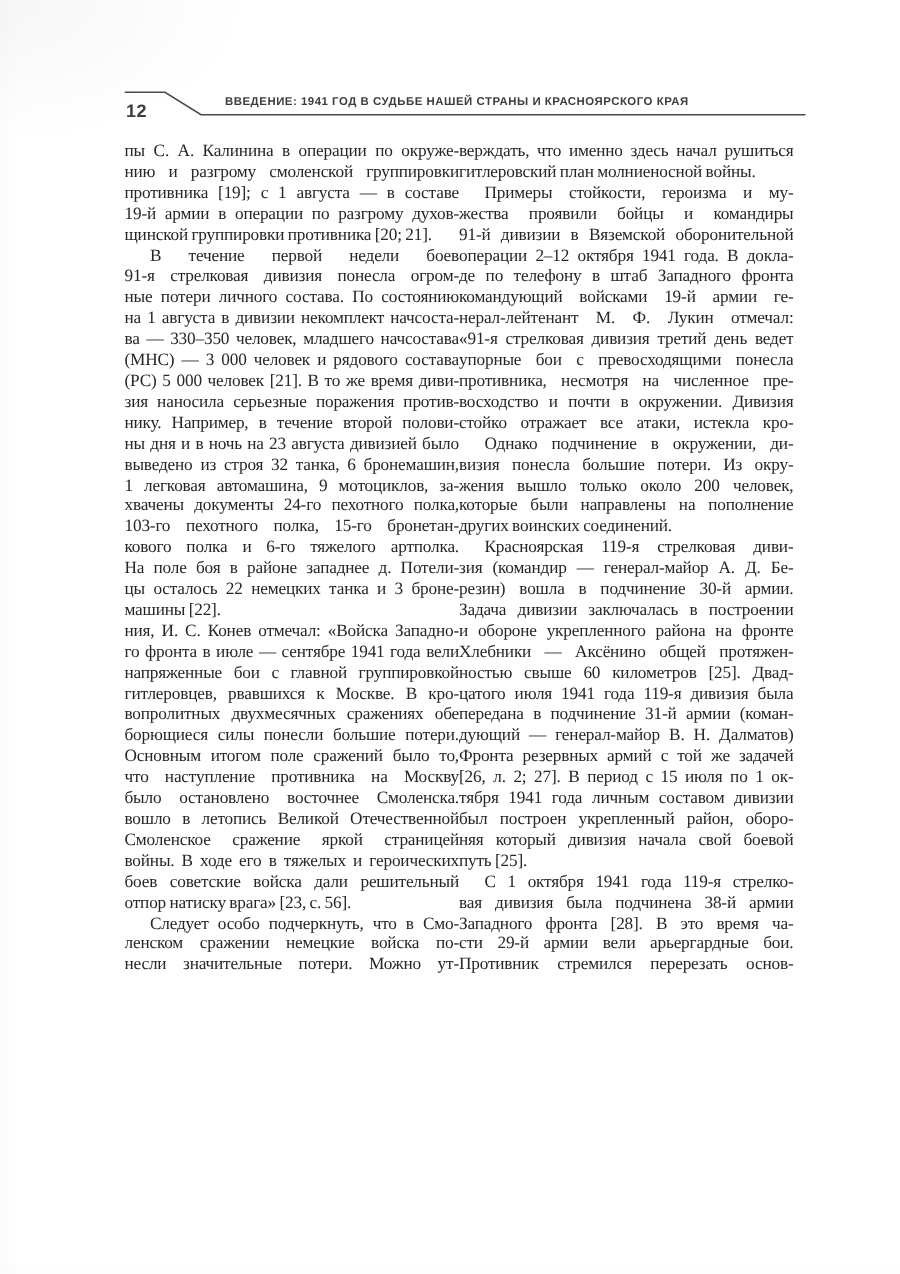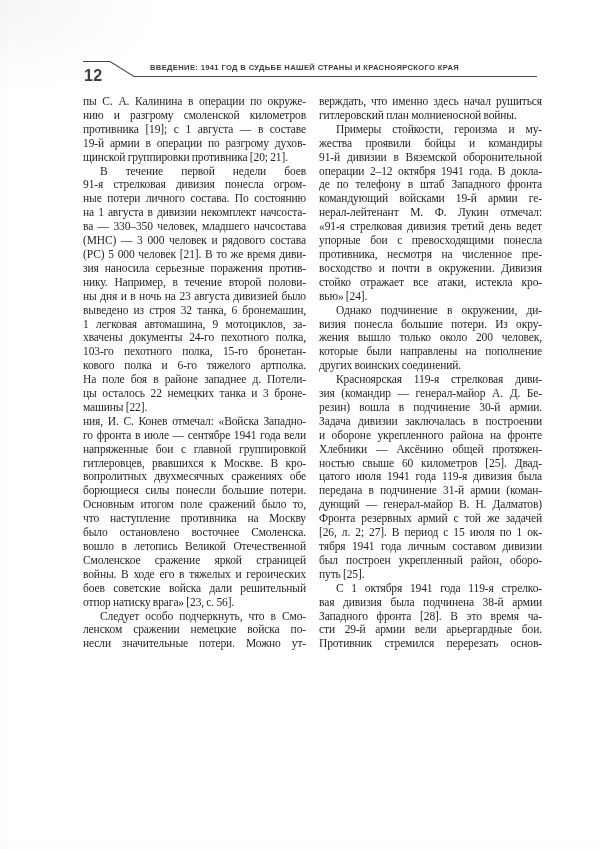--- a/index.html
+++ b/index.html
@@ -31,21 +31,21 @@
     left: 83px;
     top: 59px;
     width: 458px;
     height: 22px;
   }
   .page-number {
     position: absolute;
     left: 84px;
     top: 67px;
     font-family: "Liberation Sans", sans-serif;
-    font-size: 16px;
+    font-size: 12px;
     font-weight: bold;
     color: var(--header-color, #3d3d3d);
     letter-spacing: 0.3px;
   }
   .running-head {
     position: absolute;
     left: 133px;
     top: 63px;
     font-family: "Liberation Sans", sans-serif;
     font-size: 7.6px;
@@ -56,21 +56,20 @@
     padding-left: 17px;
   }
 
   
   .text-body {
     position: absolute;
     left: 83px;
     top: 95px;
     width: 459px;
     display: flex;
-    gap: 13px;
   }
   .col {
     width: 223px;
     flex: 0 0 223px;
   }
   .para {
     margin: 0;
   }
   .line {
     font-family: "Liberation Serif", serif;
@@ -104,21 +103,21 @@
       <polyline id="rule-line" points="0,2.5 27,2.5 51,17.5 454,17.5" fill="none" stroke="#4a4a4a" stroke-width="1.1"></polyline>
     </svg>
     <div class="page-number">12</div>
     <div class="running-head">ВВЕДЕНИЕ: 1941 ГОД В СУДЬБЕ НАШЕЙ СТРАНЫ И КРАСНОЯРСКОГО КРАЯ</div>
   </header>
 
   <main class="text-body">
     <section class="col" id="col-left">
         <div class="para">
           <div class="line">пы С. А. Калинина в операции по окруже-</div>
-          <div class="line">нию и разгрому смоленской километров</div>
+          <div class="line">нию и разгрому смоленской группировки</div>
           <div class="line">противника [19]; с 1 августа — в составе</div>
           <div class="line">19-й армии в операции по разгрому духов-</div>
           <div class="line lastline">щинской группировки противника [20; 21].</div>
         </div>
         <div class="para">
           <div class="line indent">В течение первой недели боев</div>
           <div class="line">91-я стрелковая дивизия понесла огром-</div>
           <div class="line">ные потери личного состава. По состоянию</div>
           <div class="line">на 1 августа в дивизии некомплект начсоста-</div>
           <div class="line">ва — 330–350 человек, младшего начсостава</div>
@@ -169,21 +168,20 @@
           <div class="line">91-й дивизии в Вяземской оборонительной</div>
           <div class="line">операции 2–12 октября 1941 года. В докла-</div>
           <div class="line">де по телефону в штаб Западного фронта</div>
           <div class="line">командующий войсками 19-й армии ге-</div>
           <div class="line">нерал-лейтенант М. Ф. Лукин отмечал:</div>
           <div class="line">«91-я стрелковая дивизия третий день ведет</div>
           <div class="line">упорные бои с превосходящими понесла</div>
           <div class="line">противника, несмотря на численное пре-</div>
           <div class="line">восходство и почти в окружении. Дивизия</div>
           <div class="line">стойко отражает все атаки, истекла кро-</div>
-          <div class="line lastline">вью» [24].</div>
         </div>
         <div class="para">
           <div class="line indent">Однако подчинение в окружении, ди-</div>
           <div class="line">визия понесла большие потери. Из окру-</div>
           <div class="line">жения вышло только около 200 человек,</div>
           <div class="line">которые были направлены на пополнение</div>
           <div class="line lastline">других воинских соединений.</div>
         </div>
         <div class="para">
           <div class="line indent">Красноярская 119-я стрелковая диви-</div>
@@ -193,20 +191,21 @@
           <div class="line">и обороне укрепленного района на фронте</div>
           <div class="line">Хлебники — Аксёнино общей протяжен-</div>
           <div class="line">ностью свыше 60 километров [25]. Двад-</div>
           <div class="line">цатого июля 1941 года 119-я дивизия была</div>
           <div class="line">передана в подчинение 31-й армии (коман-</div>
           <div class="line">дующий — генерал-майор В. Н. Далматов)</div>
           <div class="line">Фронта резервных армий с той же задачей</div>
           <div class="line">[26, л. 2; 27]. В период с 15 июля по 1 ок-</div>
           <div class="line">тября 1941 года личным составом дивизии</div>
           <div class="line">был построен укрепленный район, оборо-</div>
+          <div class="line">няя который дивизия начала свой боевой</div>
           <div class="line lastline">путь [25].</div>
         </div>
         <div class="para">
           <div class="line indent">С 1 октября 1941 года 119-я стрелко-</div>
           <div class="line">вая дивизия была подчинена 38-й армии</div>
           <div class="line">Западного фронта [28]. В это время ча-</div>
           <div class="line">сти 29-й армии вели арьергардные бои.</div>
           <div class="line">Противник стремился перерезать основ-</div>
         </div>
       </section>

